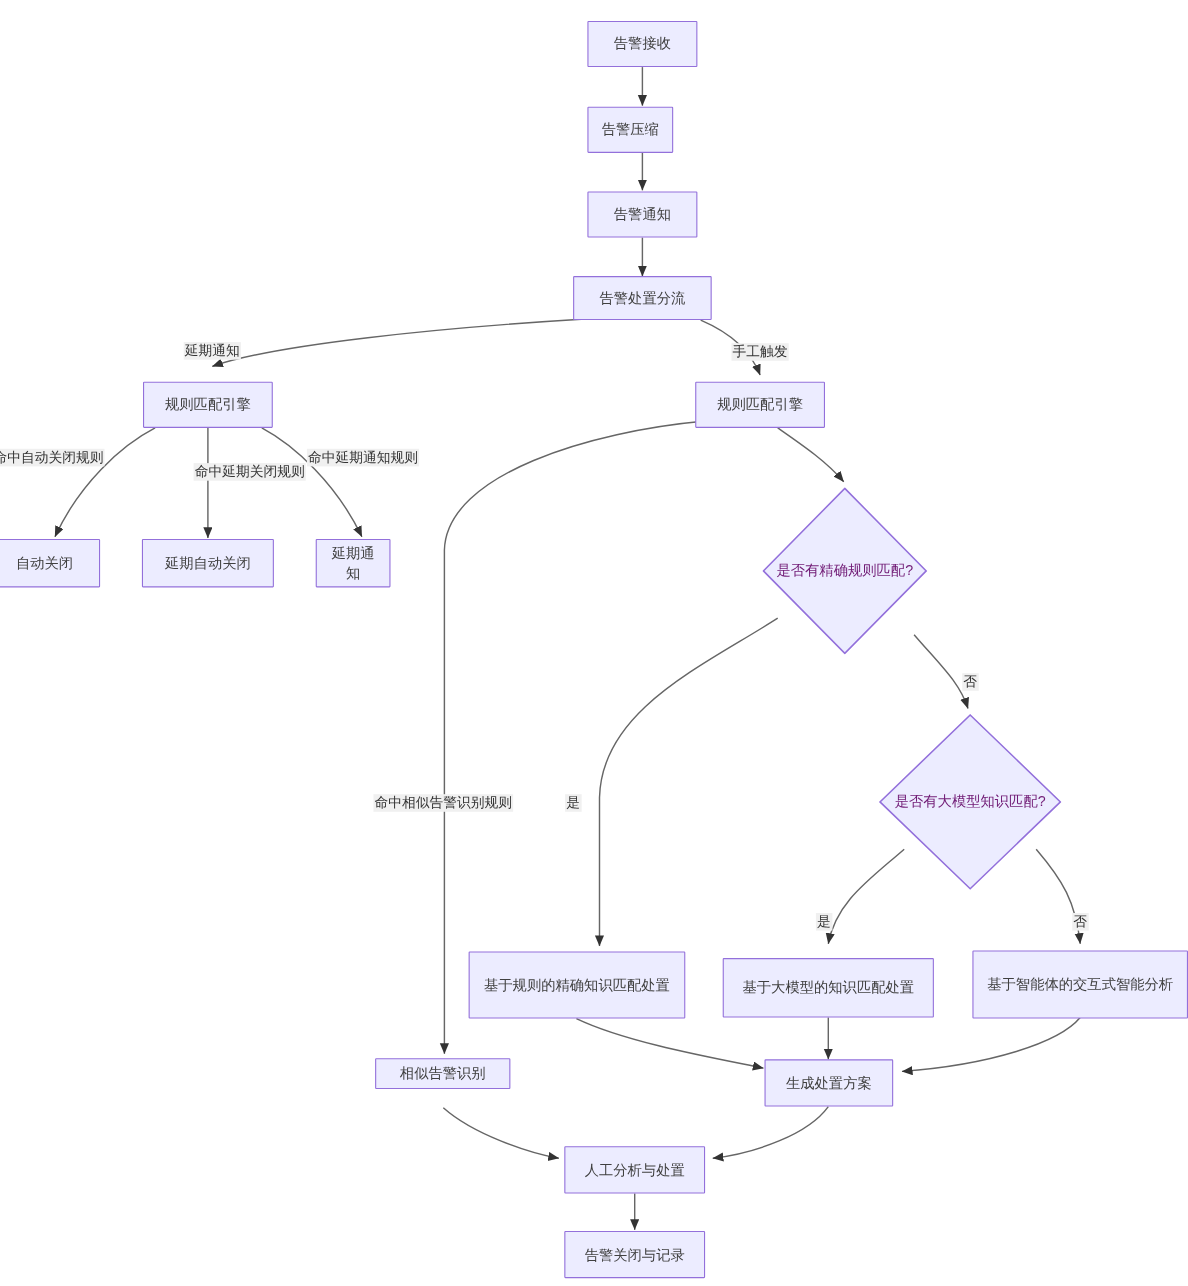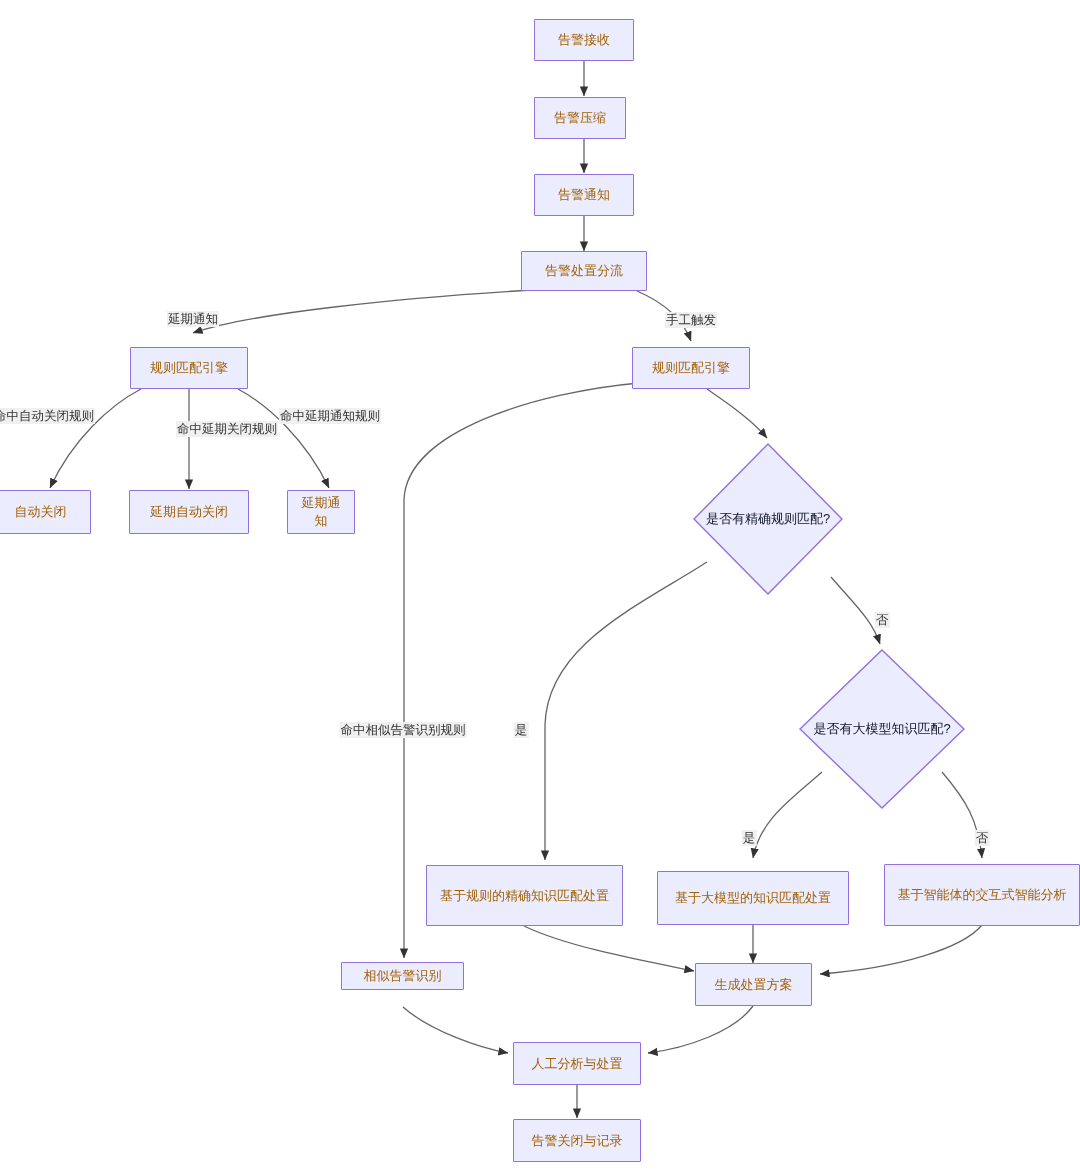--- a/index.html
+++ b/index.html
@@ -23,21 +23,21 @@
     top: 0;
     width: 1080px;
     height: 1169px;
     pointer-events: none;
   }
   .node {
     position: absolute;
     box-sizing: border-box;
     background: #ececff;
     border: 1px solid #9370db;
-    color: #a16207;
+    color: #404040;
     font-size: 13px;
     line-height: 18px;
     display: flex;
     align-items: center;
     justify-content: center;
     text-align: center;
     padding: 2px 8px;
     border-radius: 1px;
   }
   .diamond-wrap {
@@ -51,21 +51,21 @@
     left: 0;
     top: 0;
     width: 100%;
     height: 100%;
   }
   .diamond-label {
     position: relative;
     z-index: 2;
     font-size: 13px;
     line-height: 18px;
-    color: #0f172a;
+    color: #701a75;
     text-align: left;
     white-space: nowrap;
   }
   .edge-label {
     position: absolute;
     font-size: 12.5px;
     line-height: 16px;
     color: #333333;
     background: #f0f0f0;
     padding: 0px 1px;
@@ -111,21 +111,21 @@
 
       <path d="M403,1007 C430,1031 480,1048 508,1053"></path>
       <path d="M753,1006 C735,1031 688,1048 648,1053"></path>
 
       <path d="M577,1085 L577,1118"></path>
     </g>
   </svg>
 
   <div class="node" style="left:534px; top:19px; width:100px; height:42px;">告警接收</div>
 
-  <div class="node" style="left:534px; top:97px; width:92px; height:42px;">告警压缩</div>
+  <div class="node" style="left:534px; top:97px; width:78px; height:42px;">告警压缩</div>
 
   <div class="node" style="left:534px; top:174px; width:100px; height:42px;">告警通知</div>
 
   <div class="node" style="left:521px; top:251px; width:126px; height:40px;">告警处置分流</div>
 
   <div class="node" style="left:130px; top:347px; width:118px; height:42px;">规则匹配引擎</div>
 
   <div class="node" style="left:632px; top:347px; width:118px; height:42px;">规则匹配引擎</div>
 
   <div class="node" style="left:-10px; top:490px; width:101px; height:44px;">自动关闭</div>

